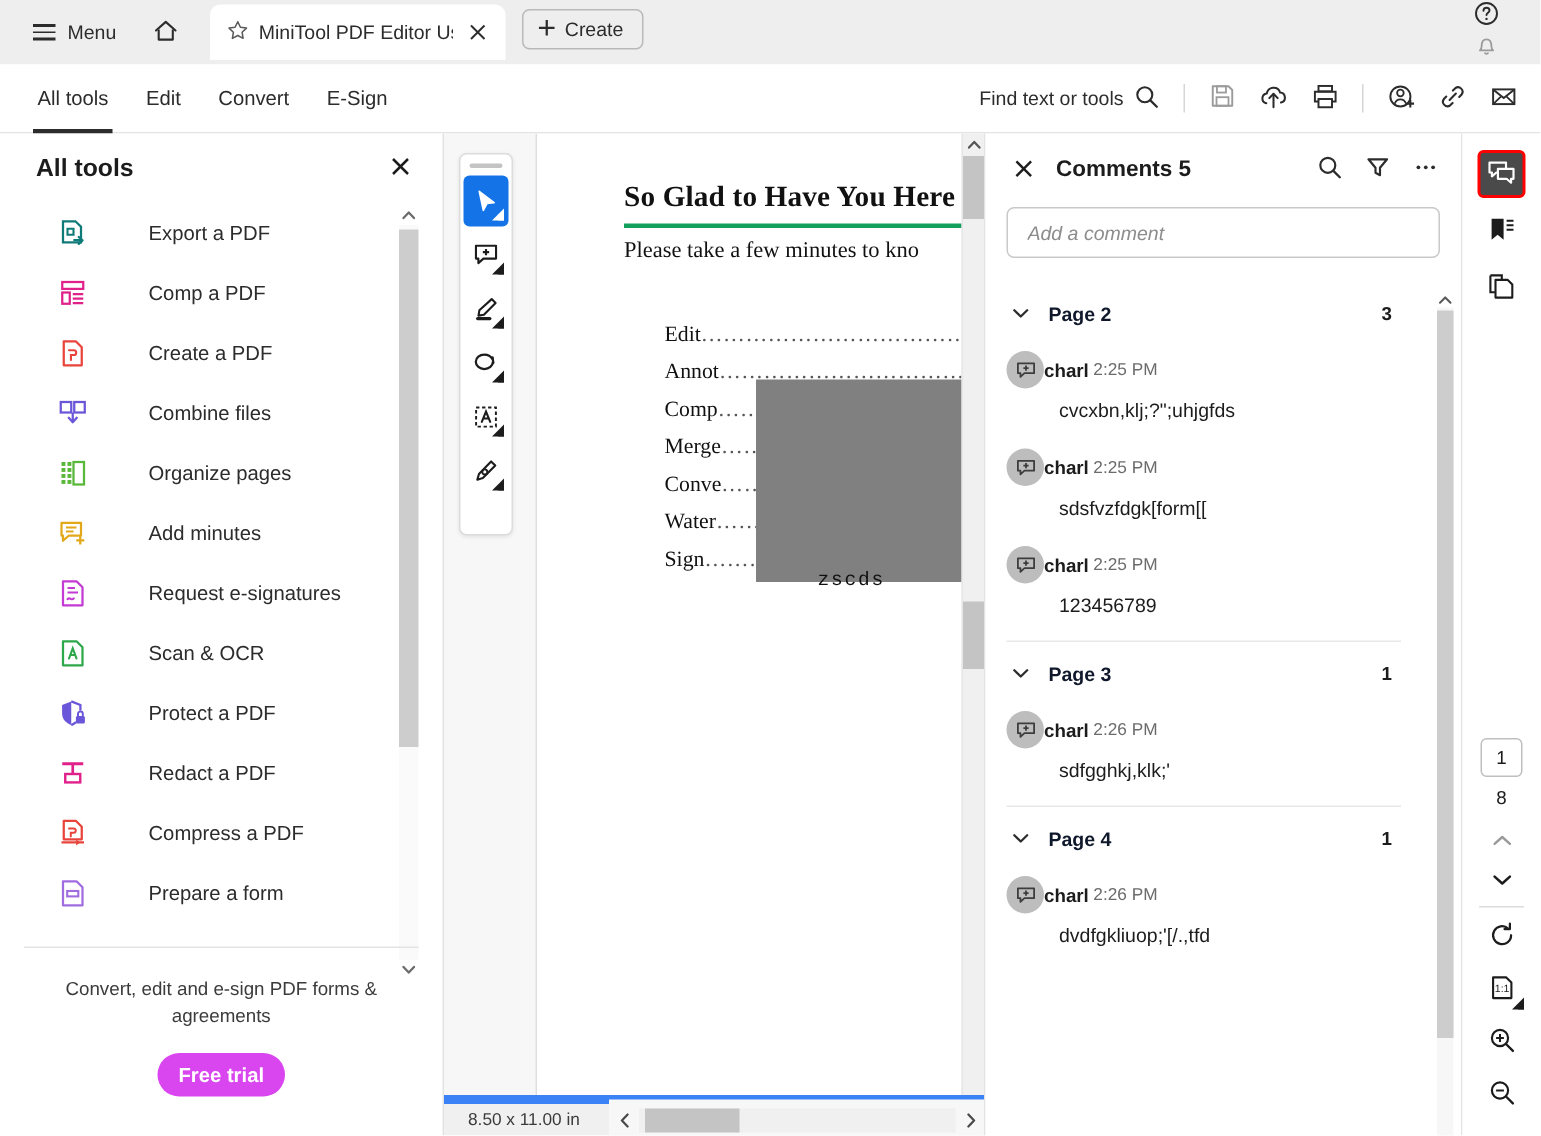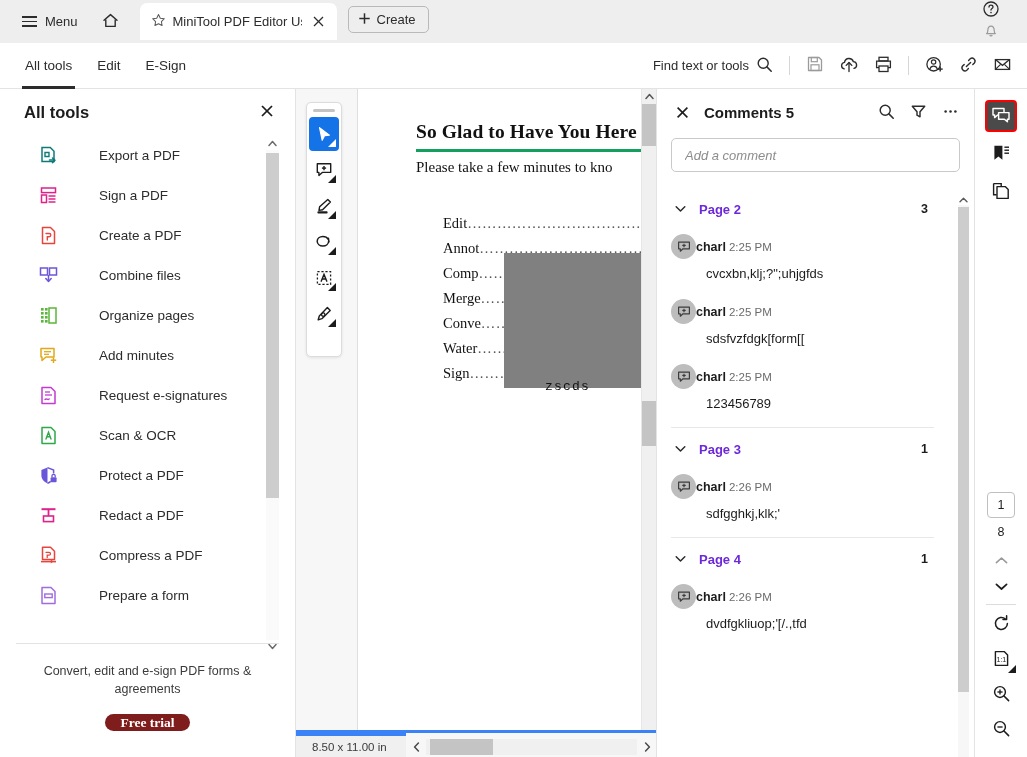--- a/index.html
+++ b/index.html
@@ -77,23 +77,23 @@
   .ticon{ width:21px; height:21px; flex:0 0 auto; display:flex; align-items:center; justify-content:center;}
 
   .lp-scroll{ position:absolute; right:16px; top:48px; width:13px; height:516px; background:#fff;}
   .lp-scroll .arr{ height:13px; display:flex;align-items:center;justify-content:center;cursor:pointer;}
   .lp-scroll .track{ position:absolute; top:13px; bottom:13px; left:0; width:13px; background:#fafafa;}
   .lp-scroll .thumb{ position:absolute; left:0; width:13px; top:16px; height:345px; background:#cdcdcd; border-radius:0; cursor:pointer;}
 
   .lp-foot{ position:absolute; left:0; bottom:0; width:295px; padding:0 24px 26px; }
   .lp-sep{ height:1px; background:#e3e3e3; margin:0 -8px 18px; }
   .lp-promo{ font-size:12.5px; color:#3b3b3b; text-align:center; line-height:1.45; padding:0 14px;}
-  .freetrial{ display:block; margin:16px auto 0; width:85px; height:17px; border:none; border-radius:17px;
-     background:#7f1d1d; color:#fff; font-size:13.5px; font-weight:bold; cursor:pointer;
-     font-family:Liberation Serif, serif;}
+  .freetrial{ display:block; margin:16px auto 0; width:85px; height:29px; border:none; border-radius:17px;
+     background:#d946ef; color:#fff; font-size:13.5px; font-weight:bold; cursor:pointer;
+     font-family:Liberation Sans, sans-serif;}
 
   
   .docarea{ position:absolute; left:296px; top:89px; width:361px; height:668px; background:#f7f7f7;
     border-right:1px solid #e3e3e3; overflow:hidden;}
   .annobar{
     position:absolute; left:10px; top:13px; width:36px; height:255px; background:#fff;
     border:1px solid #dcdcdc; border-radius:5px; box-shadow:0 1px 3px rgba(0,0,0,.09);
     padding-top:4px;
   }
   .grabber{ width:22px; height:3px; background:#c4c4c4; border-radius:2px; margin:2px auto 5px;}
@@ -146,21 +146,21 @@
   .cp-ic{ width:28px;height:28px;display:flex;align-items:center;justify-content:center;cursor:pointer;border-radius:4px;}
   .addcomment{ margin:2px 14px 0; height:34px; border:1px solid #c9c9c9; border-radius:5px;
      display:flex; align-items:center; padding:0 13px; cursor:text; background:#fff;}
   .addcomment input{ border:none; outline:none; width:100%; font-size:13px; color:#111;
      font-family:"Liberation Sans",sans-serif; background:transparent;}
   .addcomment input::placeholder{ color:#8c8c8c; font-style:italic; }
 
   .clist{ position:absolute; top:99px; left:0; width:291px; height:569px; overflow:hidden;}
   .grp{ display:flex; align-items:center; height:42px; padding:0 20px 0 14px; cursor:pointer;}
   .grp .chev{ width:18px; display:flex; align-items:center; justify-content:center;}
-  .grp .gname{ font-size:13px; font-weight:bold; color:#6d28d9; margin-left:10px;}
+  .grp .gname{ font-size:13px; font-weight:bold; color:#0f172a; margin-left:10px;}
   .grp .gcount{ margin-left:auto; font-size:12.5px; font-weight:bold; color:#1c1c1c;}
   .cmt{ padding:4px 20px 14px 14px; cursor:pointer;}
   .cmt-top{ display:flex; align-items:center; }
   .avatar{ width:25px;height:25px;border-radius:50%;background:#bdbdbd;display:flex;align-items:center;justify-content:center;flex:0 0 auto;}
   .cmt-author{ font-size:12.5px; font-weight:bold; color:#1c1c1c;}
   .cmt-time{ font-size:11.5px; color:#6b6b6b; margin-left:3px;}
   .cmt-body{ font-size:13px; color:#1c1c1c; margin:7px 0 0 35px; word-break:break-all;}
   .gsep{ height:1px; background:#e8e8e8; margin:2px 14px 0;}
 
   .cp-scroll{ position:absolute; right:5px; top:105px; width:11px; height:648px;}
@@ -279,20 +279,23 @@
 
   <div class="menustrip">
     <div class="mtabs">
       <div class="mtab active">
           <span>All tools</span>
         </div>
       <div class="mtab">
           <span>Edit</span>
         </div>
       <div class="mtab">
+          <span>Convert</span>
+        </div>
+      <div class="mtab">
           <span>E-Sign</span>
         </div>
     </div>
     <div class="ms-right">
       <div class="findbox">
         <span>Find text or tools</span>
         <span>
           <svg width="17" height="17" viewBox="0 0 17 17">
               <circle cx="7.2" cy="7.2" r="5" fill="none" stroke="#2c2c2c" stroke-width="1.4"></circle>
               <line x1="10.9" y1="10.9" x2="15.2" y2="15.2" stroke="#2c2c2c" stroke-width="1.5" stroke-linecap="round"></line>
@@ -389,21 +392,21 @@
       <div class="toolitem">
         <span class="ticon">
           <svg width="21" height="21" viewBox="0 0 21 21">
               <rect x="3.5" y="3" width="14" height="4.6" fill="none" stroke="#e0218a" stroke-width="1.5"></rect>
               <rect x="3.5" y="10" width="5" height="7.5" fill="none" stroke="#e0218a" stroke-width="1.5"></rect>
               <line x1="10.5" y1="11" x2="17.5" y2="11" stroke="#e0218a" stroke-width="1.5"></line>
               <line x1="10.5" y1="14" x2="17.5" y2="14" stroke="#e0218a" stroke-width="1.5"></line>
               <line x1="10.5" y1="17" x2="17.5" y2="17" stroke="#e0218a" stroke-width="1.5"></line>
             </svg>
         </span>
-        <span class="tname">Sign a PDF</span>
+        <span class="tname">Comp a PDF</span>
       </div>
 
       <div class="toolitem">
         <span class="ticon">
           <svg width="21" height="21" viewBox="0 0 21 21">
               <path d="M4.5 2.5h8l4 4v12h-12z" fill="none" stroke="#e8443c" stroke-width="1.5" stroke-linejoin="round"></path>
               <path d="M8 8.5h3.2c1 0 1.6.7 1.6 1.6s-.6 1.6-1.6 1.6H9.3v3.3" fill="none" stroke="#e8443c" stroke-width="1.4" stroke-linecap="round"></path>
             </svg>
         </span>
         <span class="tname">Create a PDF</span>

